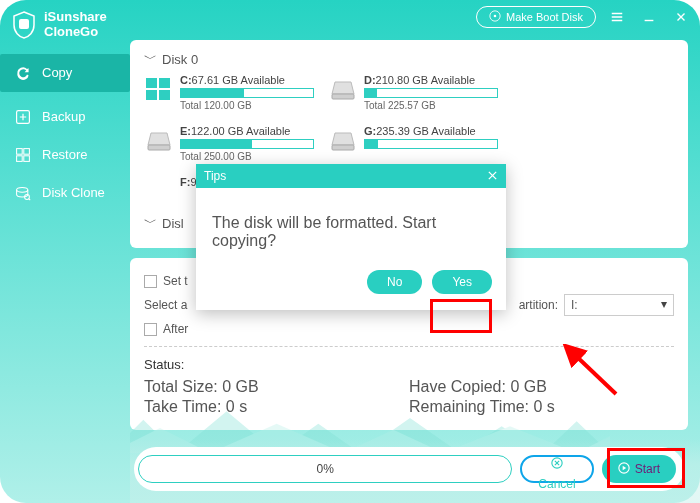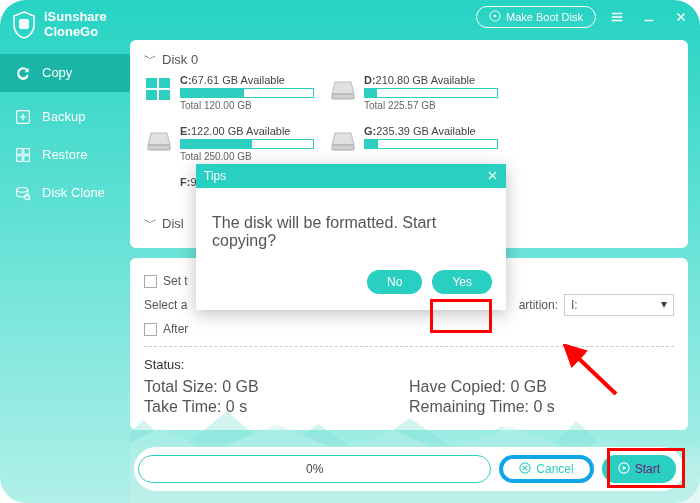--- a/index.html
+++ b/index.html
@@ -52,21 +52,21 @@
 .status-grid { display: flex; }
 .status-col { flex: 1; }
 .status-col div { margin: 2px 0; font-size: 16px; }
 
 
 .bottom { position: absolute; left: 0; right: 0; bottom: 0; padding: 8px 16px 12px 4px; background-image: linear-gradient(180deg, rgba(255,255,255,0) 0%, rgba(200,240,235,.5) 40%); }
 .hills { position: absolute; bottom: 50px; left: -20px; right: -20px; height: 50px; opacity: .35; }
 .bottom-inner { background: #fff; border-radius: 28px; height: 44px; display: flex; align-items: center; padding: 0 8px 0 4px; gap: 8px; }
 .progress-pill { flex: 1; border: 1px solid #2ecfc1; border-radius: 20px; height: 28px; display: flex; align-items: center; justify-content: center; font-size: 12px; color: #444; }
 .pill-btn { border-radius: 18px; height: 28px; padding: 0 16px; display: inline-flex; align-items: center; gap: 5px; font-size: 12px; cursor: pointer; border: none; }
-.btn-cancel { background: #fff; color: #2ecfc1; border: 4px solid #0ea5e9; }
+.btn-cancel { background: #fff; color: #2ecfc1; border: 2px solid #0ea5e9; flex-direction: column; }
 .btn-start { background: #29cfc1; color: #701a75; justify-content: flex-end; }
 
 
 .dialog { position: absolute; top: 164px; left: 196px; width: 310px; background: #fff; box-shadow: 0 4px 16px rgba(0,0,0,.25); z-index: 20; }
 .dlg-title { background: #29cfc1; color: #fff; font-size: 12px; height: 24px; display: flex; align-items: center; justify-content: space-between; padding: 0 8px; }
 .dlg-close { cursor: pointer; font-size: 14px; }
 .dlg-body { padding: 26px 16px 10px; font-size: 16px; color: #555; }
 .dlg-actions { display: flex; justify-content: flex-end; gap: 10px; padding: 10px 14px 16px; }
 .dlg-btn { border-radius: 16px; padding: 5px 20px; font-size: 12px; background: #29cfc1; color: #fff; border: none; cursor: pointer; }
 

